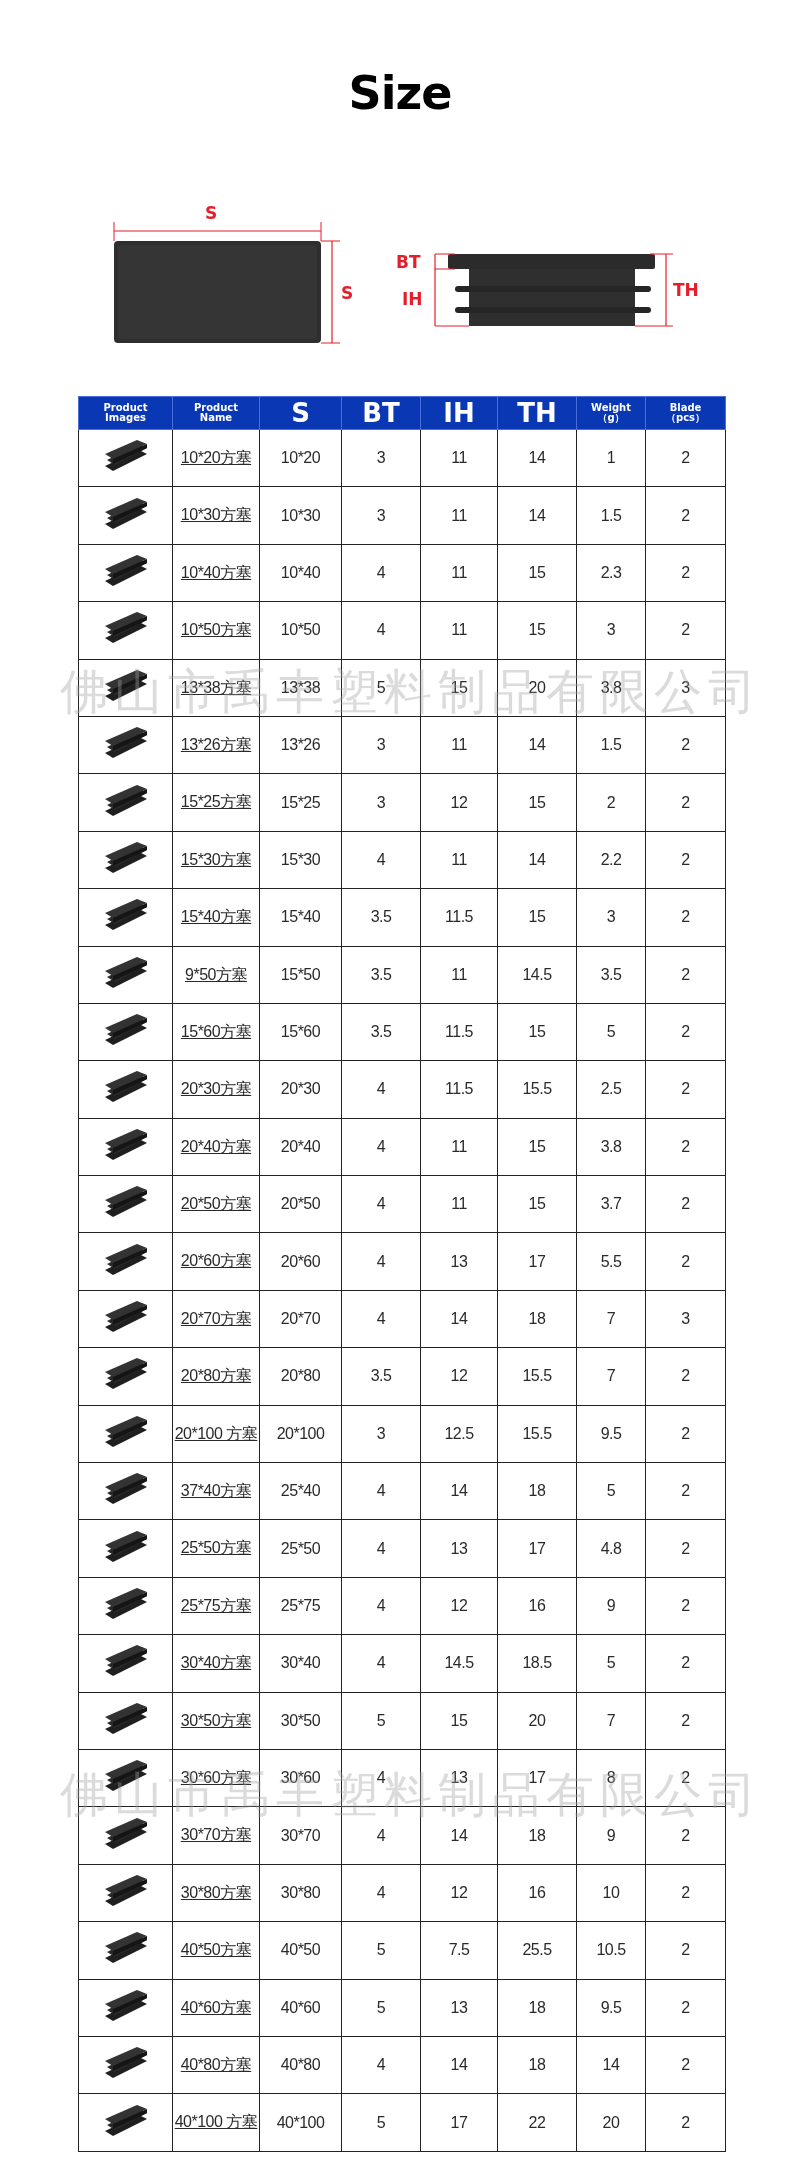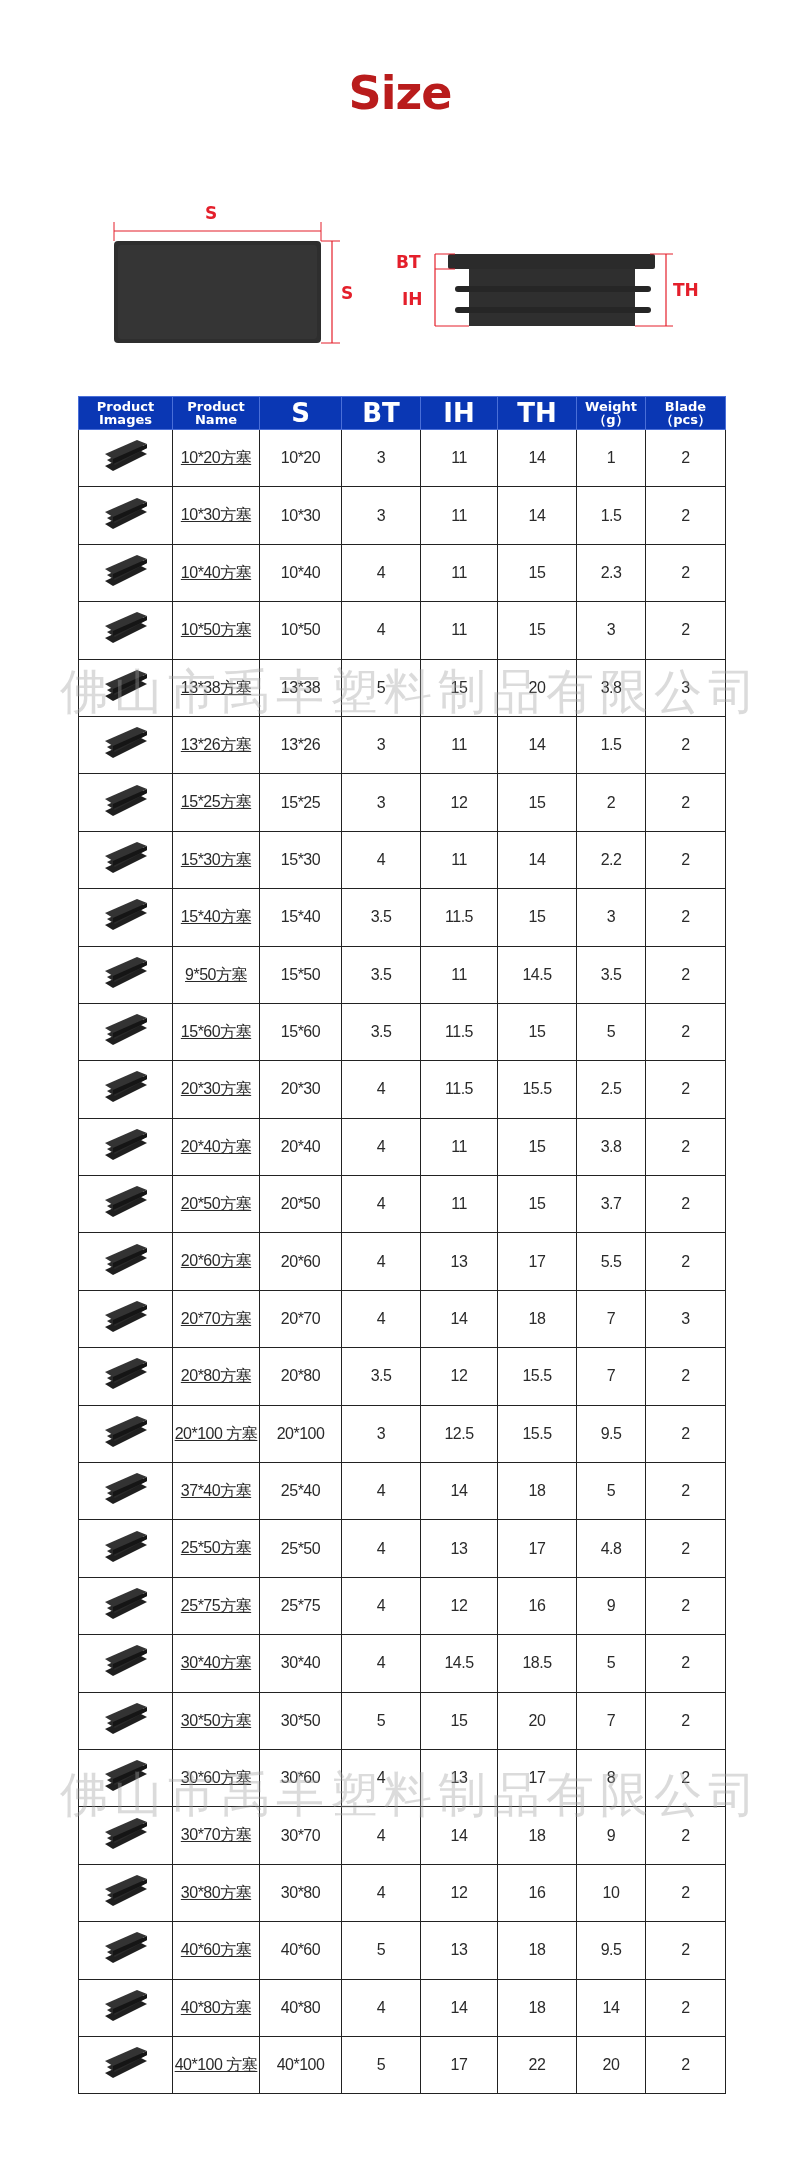--- a/index.html
+++ b/index.html
@@ -1,29 +1,29 @@
 <!DOCTYPE html>
 <html><head>
   <meta charset="utf-8">
   <style>
     html, body { margin: 0; padding: 0; background: #ffffff; }
     body { width: 800px; height: 2173px; position: relative; overflow: hidden;
            font-family: "Liberation Sans", "DejaVu Sans", sans-serif; }
     .title { position: absolute; left: 0; top: 66px; width: 800px; text-align: center;
              font-family: "DejaVu Sans", sans-serif; font-weight: bold; font-size: 46px;
-             color: #b91c1c; letter-spacing: -1px; }
+             color: #000000; letter-spacing: -1px; }
     .diagram { position: absolute; left: 0; top: 190px; width: 800px; height: 170px; }
     .dim-label { position: absolute; font-family: "DejaVu Sans", sans-serif; font-weight: bold;
                  color: #e41f2b; font-size: 17px; }
     table.spec { position: absolute; left: 78px; top: 396px; border-collapse: collapse;
                  table-layout: fixed; width: 647px; }
     table.spec th { background: #0a37b4; color: #ffffff; border: 1px solid #4a6fd8;
                     height: 32px; padding: 0; font-family: "DejaVu Sans", sans-serif;
                     font-weight: bold; line-height: 1.0; text-align: center; }
-    table.spec th.small { font-size: 13px; }
+    table.spec th.small { font-size: 10px; }
     table.spec th.big { font-size: 26px; }
     table.spec td { border: 1.5px solid #222222; height: 56.4px; padding: 0; text-align: center;
                     font-family: "Liberation Sans", sans-serif; font-size: 16px; color: #2a2a2a;
                     letter-spacing: -0.5px; }
     td.name { font-size: 15px; line-height: 1.15; text-decoration: underline; }
     td.img svg { display: block; margin: 0 auto; }
     .watermark { position: absolute; left: 60px; width: 680px; text-align: center; font-size: 48px;
                  color: rgba(160,160,160,0.38); letter-spacing: 6px; pointer-events: none;
                  font-family: "DejaVu Sans", sans-serif; white-space: nowrap; }
   </style>
@@ -481,20 +481,35 @@
         <td>10</td>
         <td>2</td>
       </tr>
       <tr>
         <td class="img"><span><svg width="54" height="40" viewBox="0 0 54 40">
               <polygon points="6,28 40,12 48,16 14,33" fill="#1f1f1f"></polygon>
               <polygon points="8,22 40,6 48,10 16,27" fill="#2a2a2a"></polygon>
               <polygon points="6,16 38,2 48,6 14,21" fill="#333333"></polygon>
               <polygon points="14,21 48,6 48,10 14,26" fill="#151515"></polygon>
             </svg></span></td>
+        <td class="name">40*50方塞</td>
+        <td>40*50</td>
+        <td>5</td>
+        <td>7.5</td>
+        <td>25.5</td>
+        <td>10.5</td>
+        <td>2</td>
+      </tr>
+      <tr>
+        <td class="img"><span><svg width="54" height="40" viewBox="0 0 54 40">
+              <polygon points="6,28 40,12 48,16 14,33" fill="#1f1f1f"></polygon>
+              <polygon points="8,22 40,6 48,10 16,27" fill="#2a2a2a"></polygon>
+              <polygon points="6,16 38,2 48,6 14,21" fill="#333333"></polygon>
+              <polygon points="14,21 48,6 48,10 14,26" fill="#151515"></polygon>
+            </svg></span></td>
         <td class="name">40*60方塞</td>
         <td>40*60</td>
         <td>5</td>
         <td>13</td>
         <td>18</td>
         <td>9.5</td>
         <td>2</td>
       </tr>
       <tr>
         <td class="img"><span><svg width="54" height="40" viewBox="0 0 54 40">

